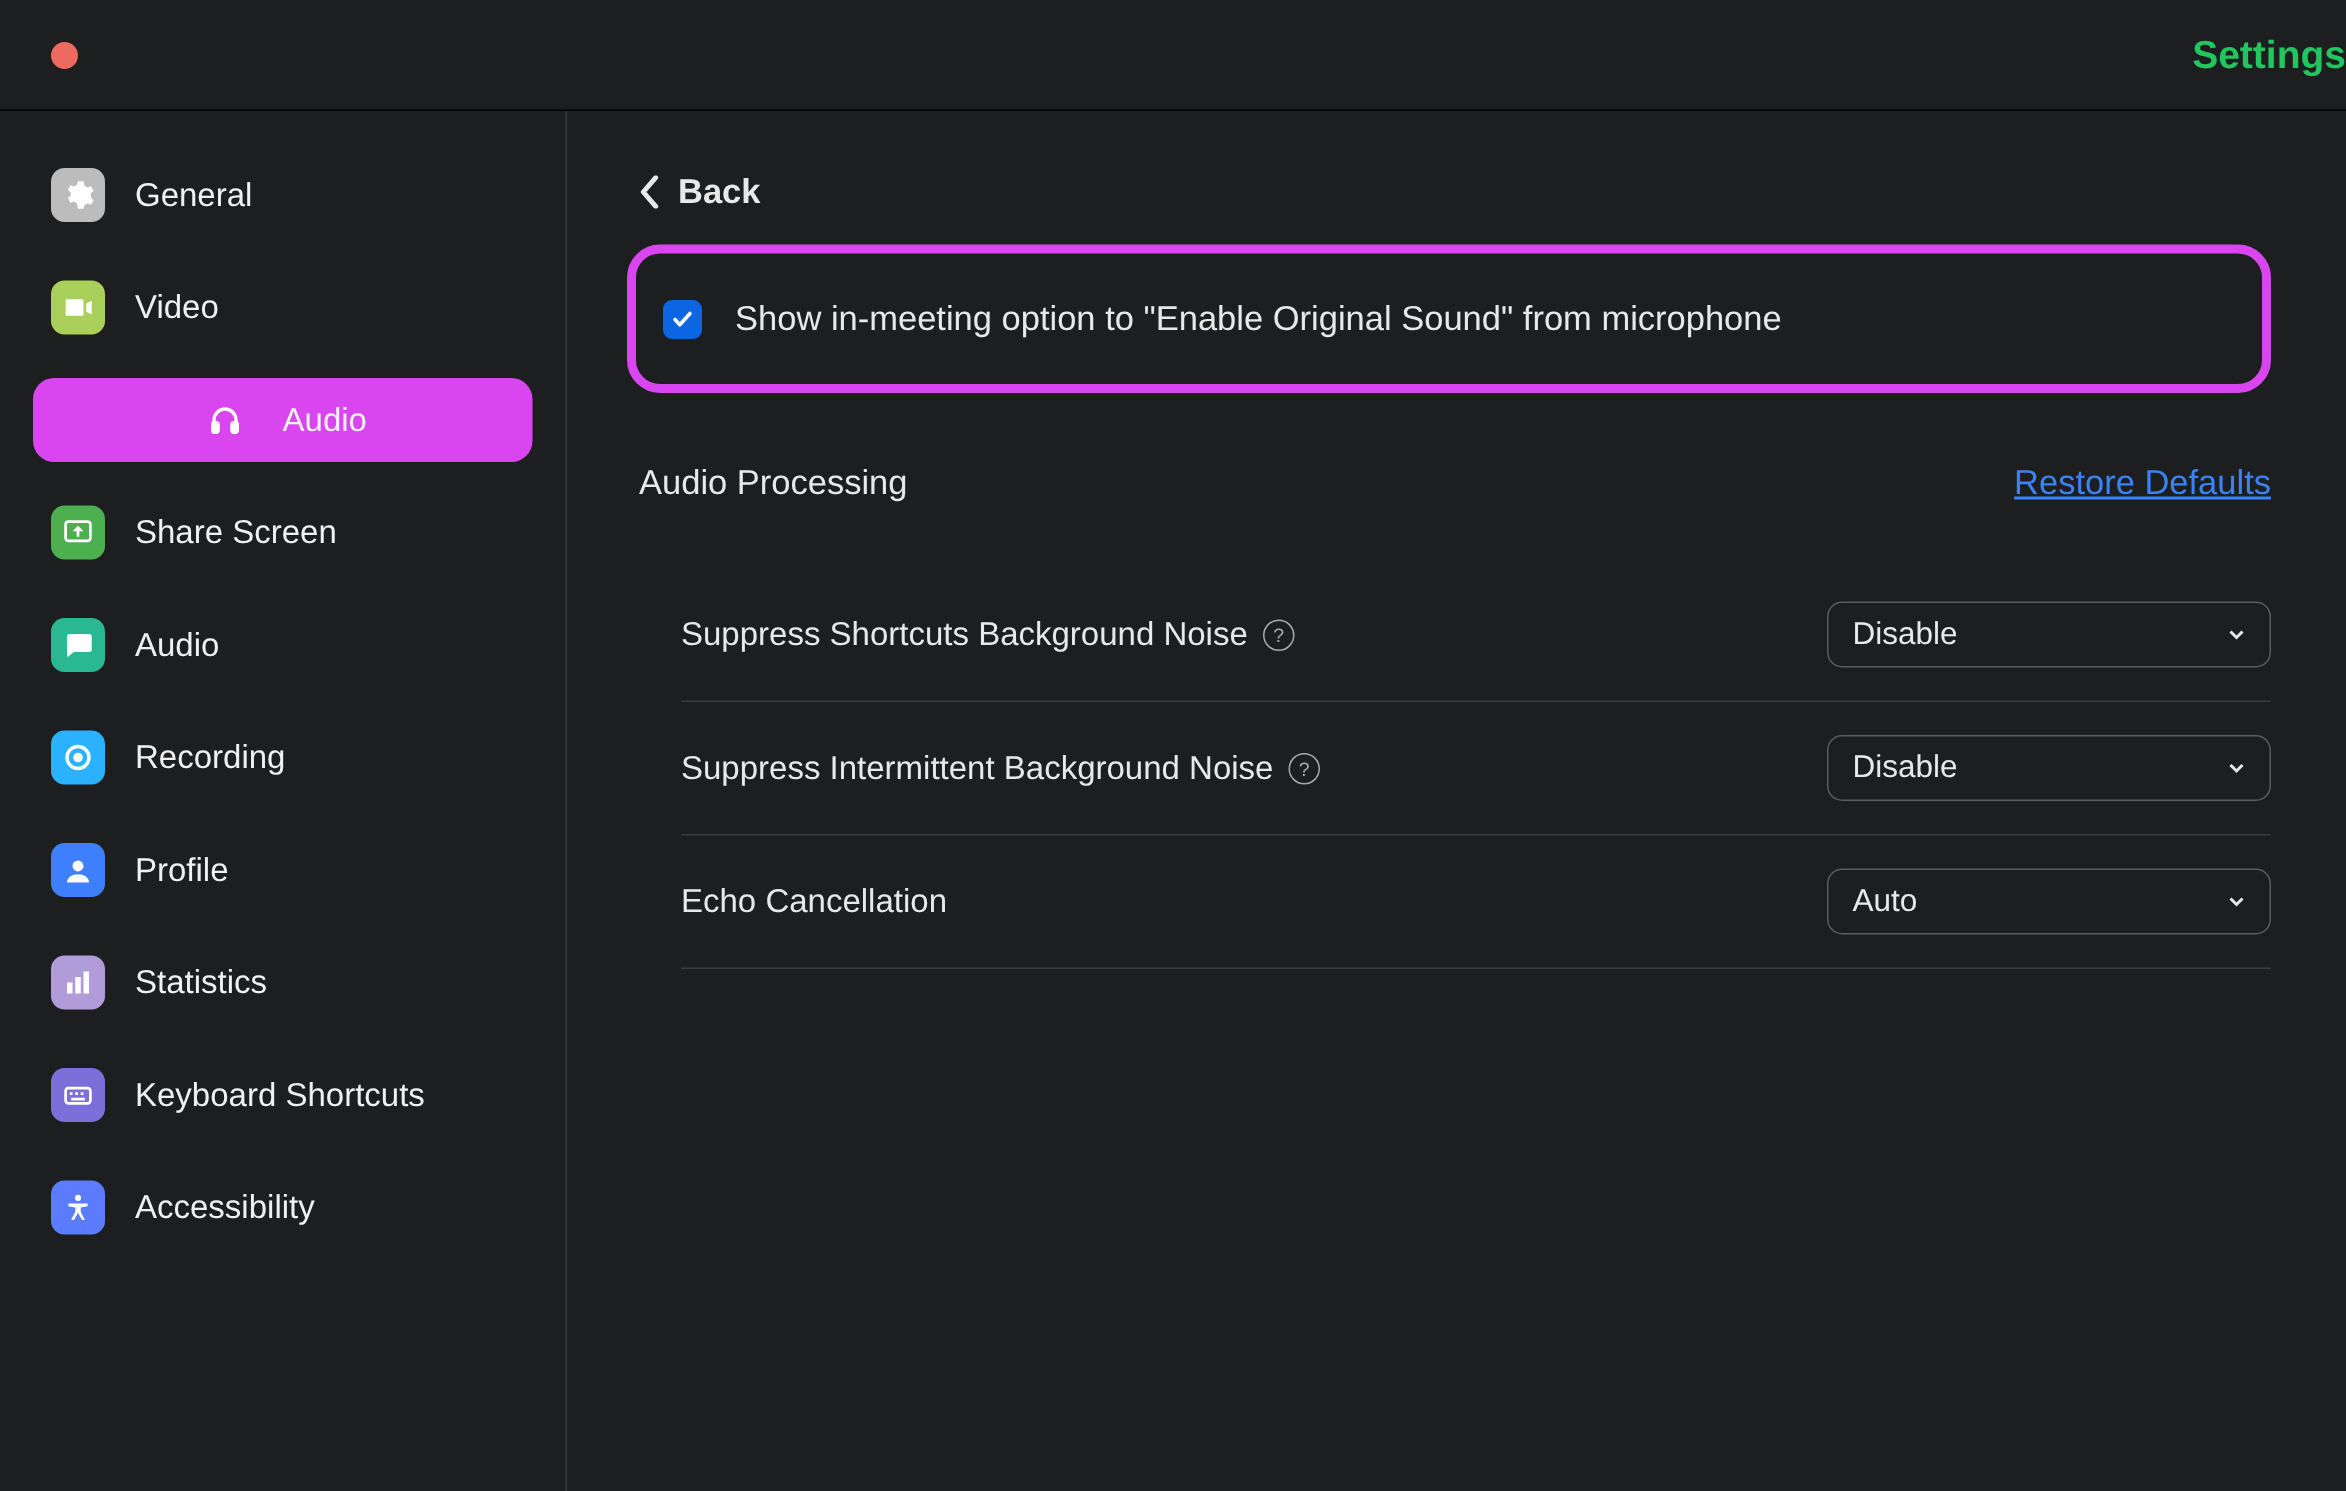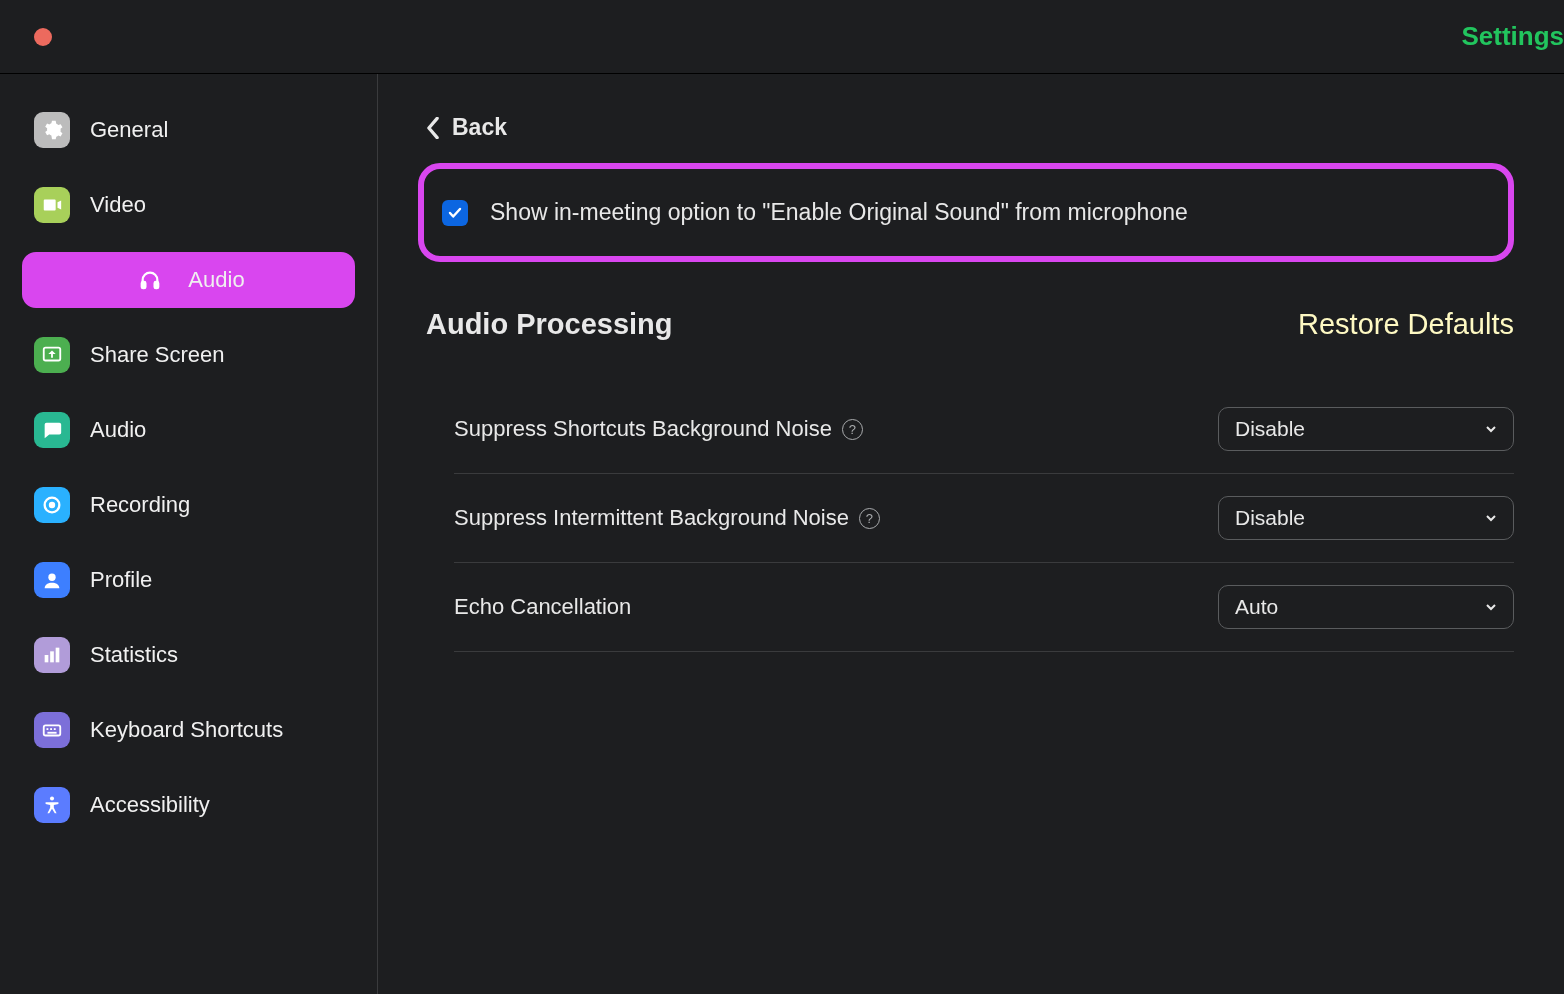--- a/index.html
+++ b/index.html
@@ -104,22 +104,22 @@
   }
   .checkbox svg { width: 16px; height: 16px; }
   .check-label { font-size: 23px; color: #e8e8e8; }
   .section-header {
     display: flex;
     align-items: center;
     justify-content: space-between;
     margin-bottom: 44px;
     padding-left: 8px;
   }
-  .section-title { font-size: 29px; font-weight: 700; }
-  .restore-link { font-size: 29px; color: #fef9c3; cursor: pointer; }
+  .section-title { font-size: 23px; font-weight: 400; }
+  .restore-link { font-size: 23px; color: #3b82f6; cursor: pointer; text-decoration: underline; }
   .setting-row {
     display: flex;
     align-items: center;
     justify-content: space-between;
     padding: 22px 0;
     border-bottom: 1px solid #3a3b3d;
     margin-left: 36px;
   }
   .setting-label {
     font-size: 22px;

